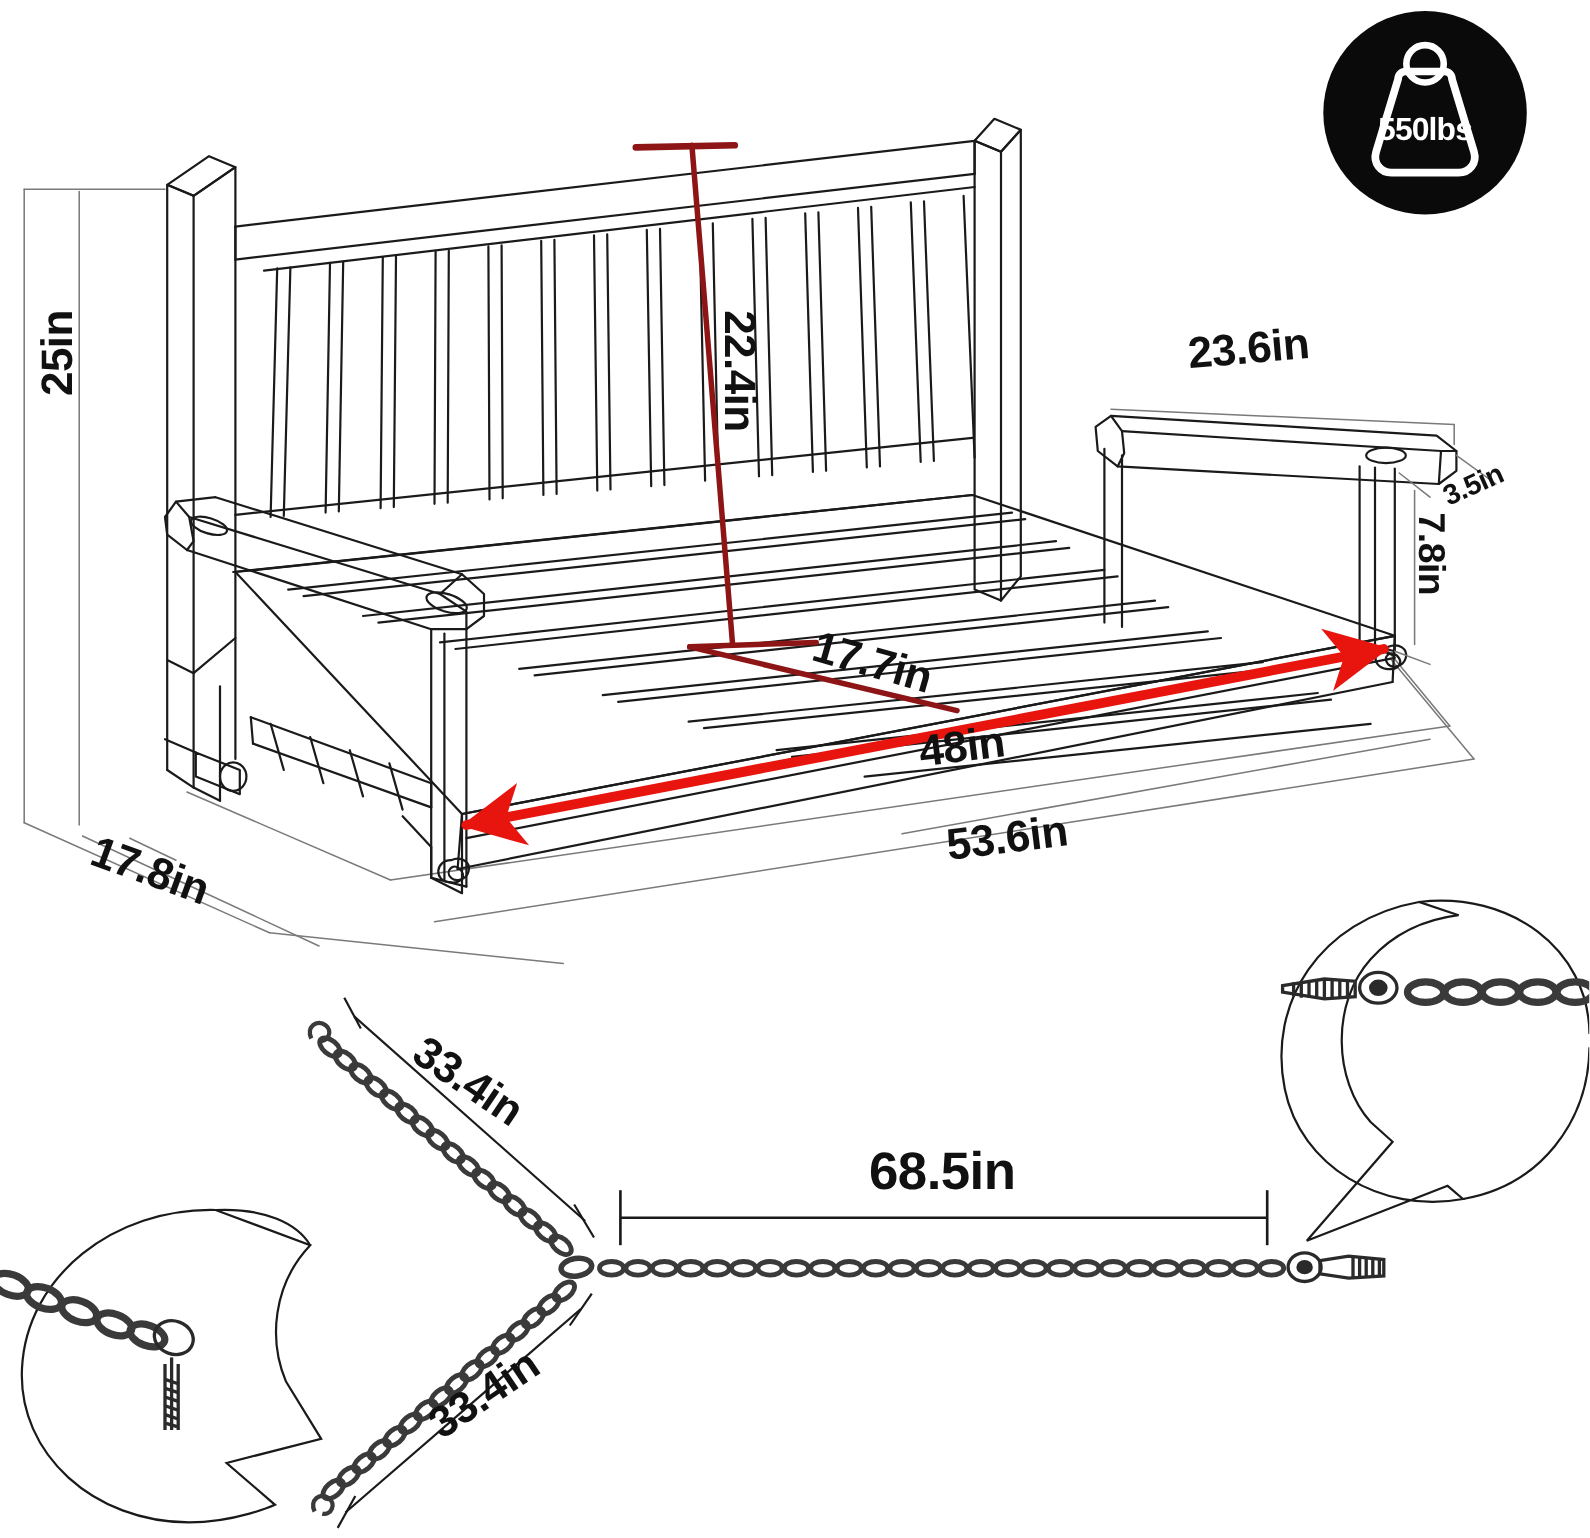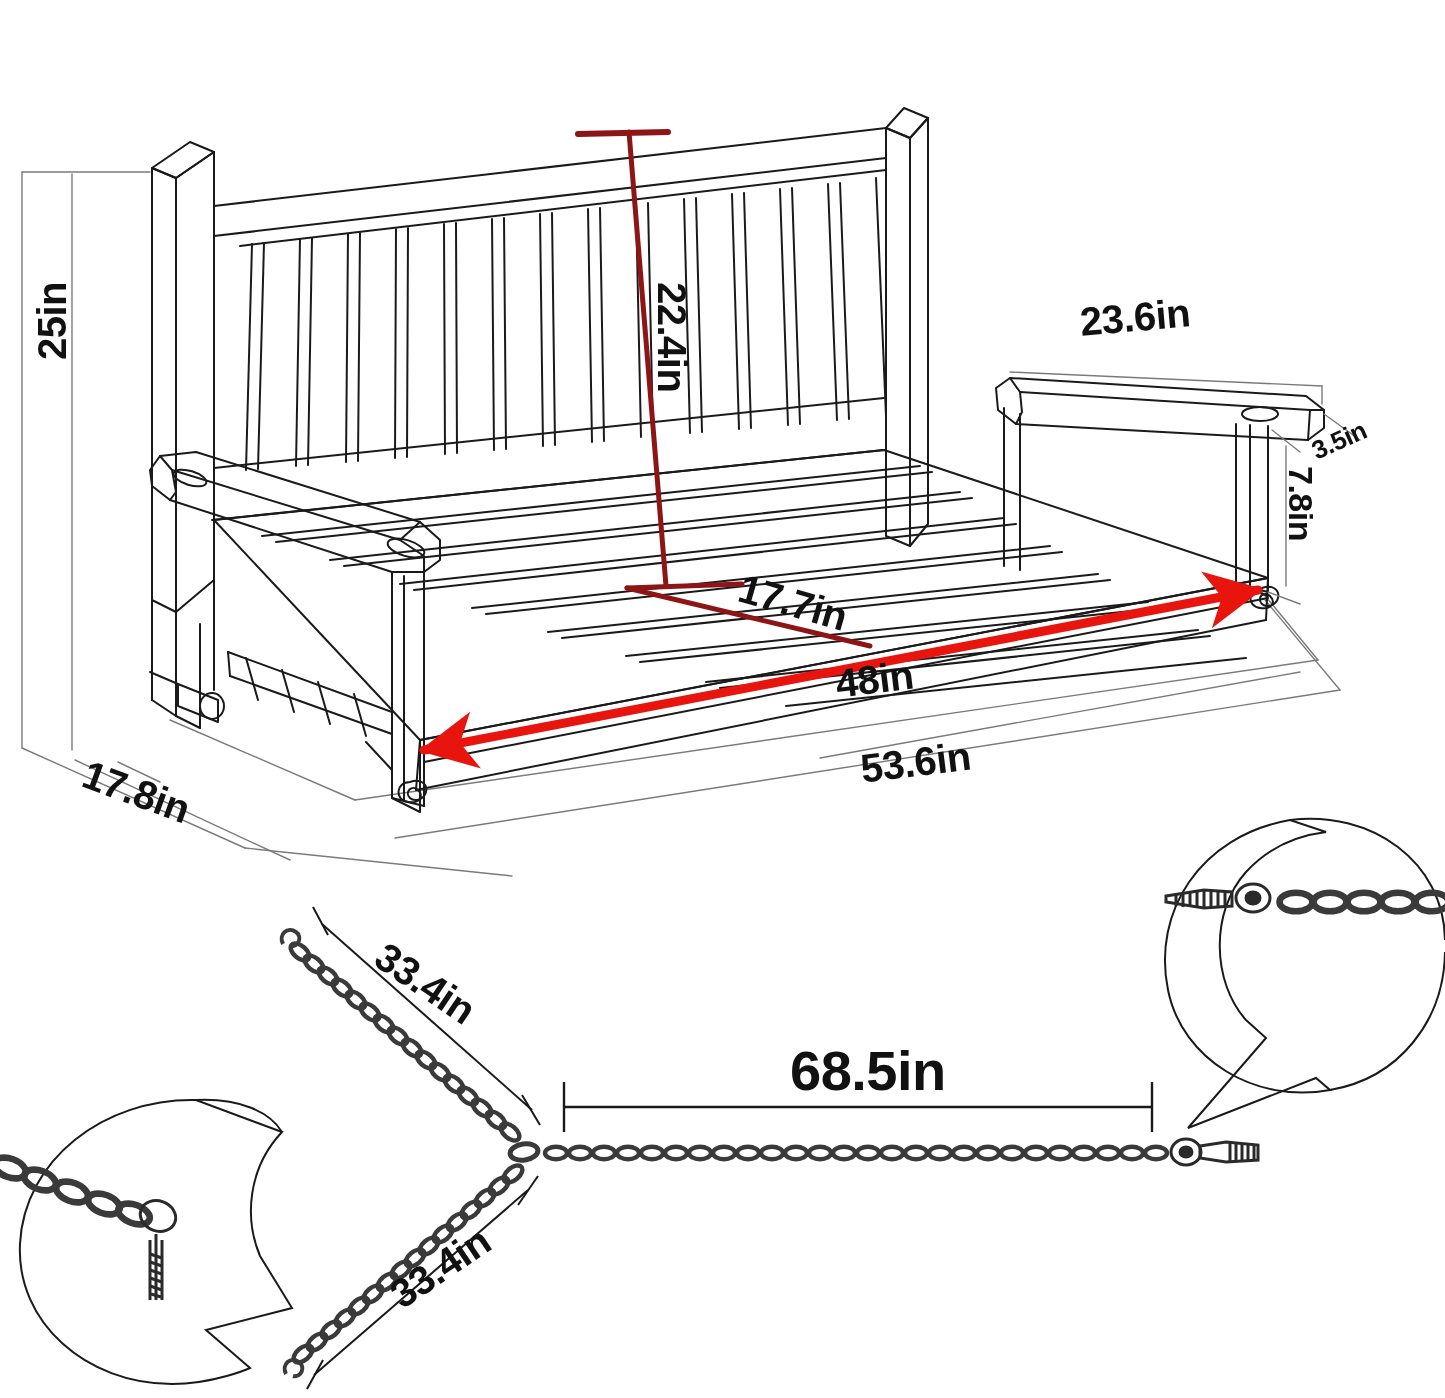--- a/index.html
+++ b/index.html
@@ -420,16 +420,25 @@
   <div class="dim-label" style="left:833px; top:662px; font-size:40px; transform:rotate(-7deg); transform-origin:left top;">48in</div>
 
   <div class="dim-label" style="left:858px; top:747px; font-size:40px; transform:rotate(-7deg); transform-origin:left top;">53.6in</div>
 
   <div class="dim-label" style="left:92px; top:752px; font-size:40px; transform:rotate(20deg); transform-origin:left top;">17.8in</div>
 
   <div class="dim-label" style="left:392px; top:934px; font-size:40px; transform:rotate(34deg); transform-origin:left top;">33.4in</div>
 
   <div class="dim-label" style="left:382px; top:1280px; font-size:40px; transform:rotate(-34deg); transform-origin:left top;">33.4in</div>
 
-  <div class="dim-label" style="left:790px; top:1038px; font-size:56px;">68.5in</div>
-
+  <div class="dim-label" style="left:790px; top:1038px; font-size:48px;">68.5in</div>
+
+  <div id="badge">
+    <svg width="185" height="185" viewBox="0 0 185 185">
+      <circle cx="92.5" cy="48" r="17" fill="none" stroke="#ffffff" stroke-width="6"></circle>
+      <path d="M68 62 C68 58 71 55 75 55 L110 55 C114 55 117 58 117 62
+               L137 128 C140 138 133 147 123 147 L62 147
+               C52 147 45 138 48 128 Z" fill="none" stroke="#ffffff" stroke-width="7" stroke-linejoin="round"></path>
+    </svg>
+    <div class="badge-text">550lbs</div>
+  </div>
 
 </div>
 
 </body></html>

